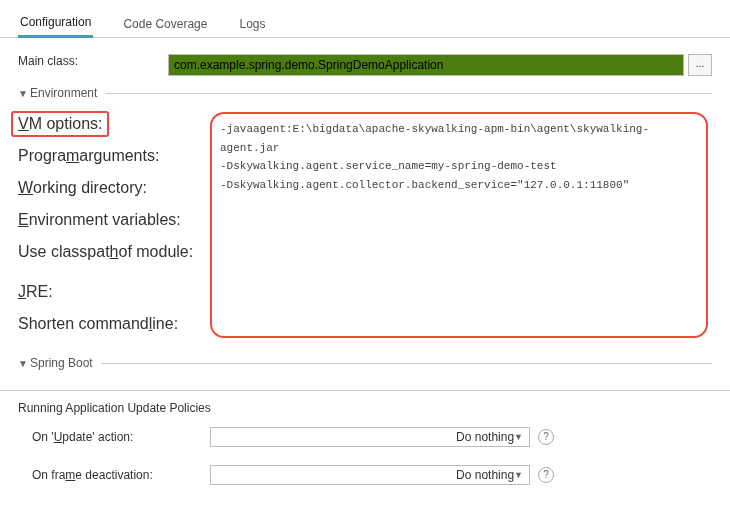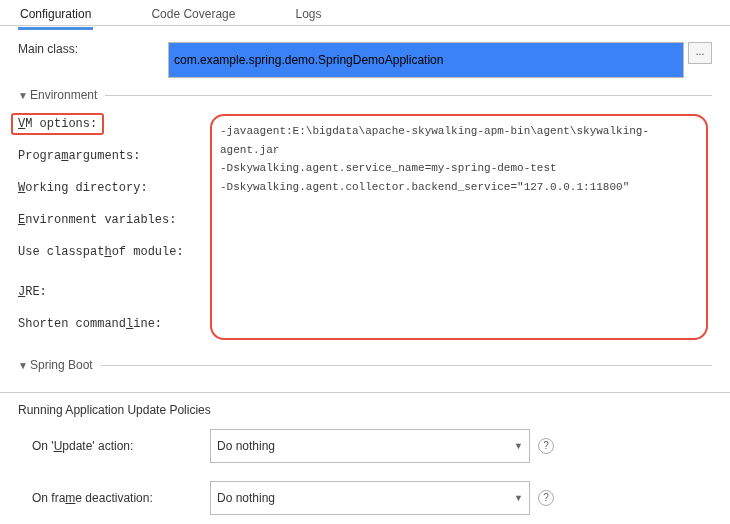--- a/index.html
+++ b/index.html
@@ -9,23 +9,22 @@
       color: #333;
       background: #fff;
       width: 730px;
       height: 524px;
       overflow: hidden;
     }
     .tabs {
       display: flex;
       border-bottom: 1px solid #ccc;
       padding-left: 18px;
-      height: 26px;
-      align-items: flex-start;
-      gap: 28px;
+      height: 38px;
+      align-items: flex-end;
     }
     .tab {
       padding: 7px 2px 6px;
       margin-right: 28px;
       cursor: pointer;
       color: #555;
       font-size: 12px;
     }
     .tab.active {
       border-bottom: 3px solid #4a90e2;
@@ -41,25 +40,25 @@
       margin-bottom: 10px;
     }
     .label {
       width: 150px;
       flex-shrink: 0;
       color: #333;
       font-size: 12px;
     }
     .text-input {
       flex: 1;
-      height: 36px;
+      height: 22px;
       border: 1px solid #bbb;
       padding: 0 5px;
       font-size: 12px;
-      background: #3b82f6;
+      background: #4d7c0f;
     }
     .browse-btn {
       width: 24px;
       height: 22px;
       margin-left: 4px;
       border: 1px solid #bbb;
       background: #f5f5f5;
       cursor: pointer;
       font-size: 10px;
       line-height: 18px;
@@ -90,23 +89,22 @@
     }
     .env-labels {
       width: 192px;
       flex-shrink: 0;
     }
     .env-label {
       height: 32px;
       display: flex;
       align-items: flex-start;
       padding-top: 3px;
-      font-size: 12px;
-      color: #333;
-      font-family: Liberation Mono, monospace;
+      font-size: 16px;
+      color: #333;
     }
     .lbl-highlight {
       border: 2px solid #e74c3c;
       border-radius: 3px;
       padding: 2px 5px;
       margin: -4px 0 0 -7px;
       display: inline-block;
     }
     .vm-options-box {
       flex: 1;
@@ -149,22 +147,22 @@
       width: 178px;
       font-size: 12px;
     }
     .select {
       width: 320px;
       height: 16px;
       border: 1px solid #bbb;
       background: #fff;
       display: flex;
       align-items: center;
-      justify-content: space-between;
-      padding: 16px 6px;
+      justify-content: flex-end;
+      padding: 9px 6px;
       font-size: 12px;
       cursor: pointer;
     }
     .select .caret {
       font-size: 9px;
       color: #666;
     }
     .help-icon {
       width: 16px;
       height: 16px;

